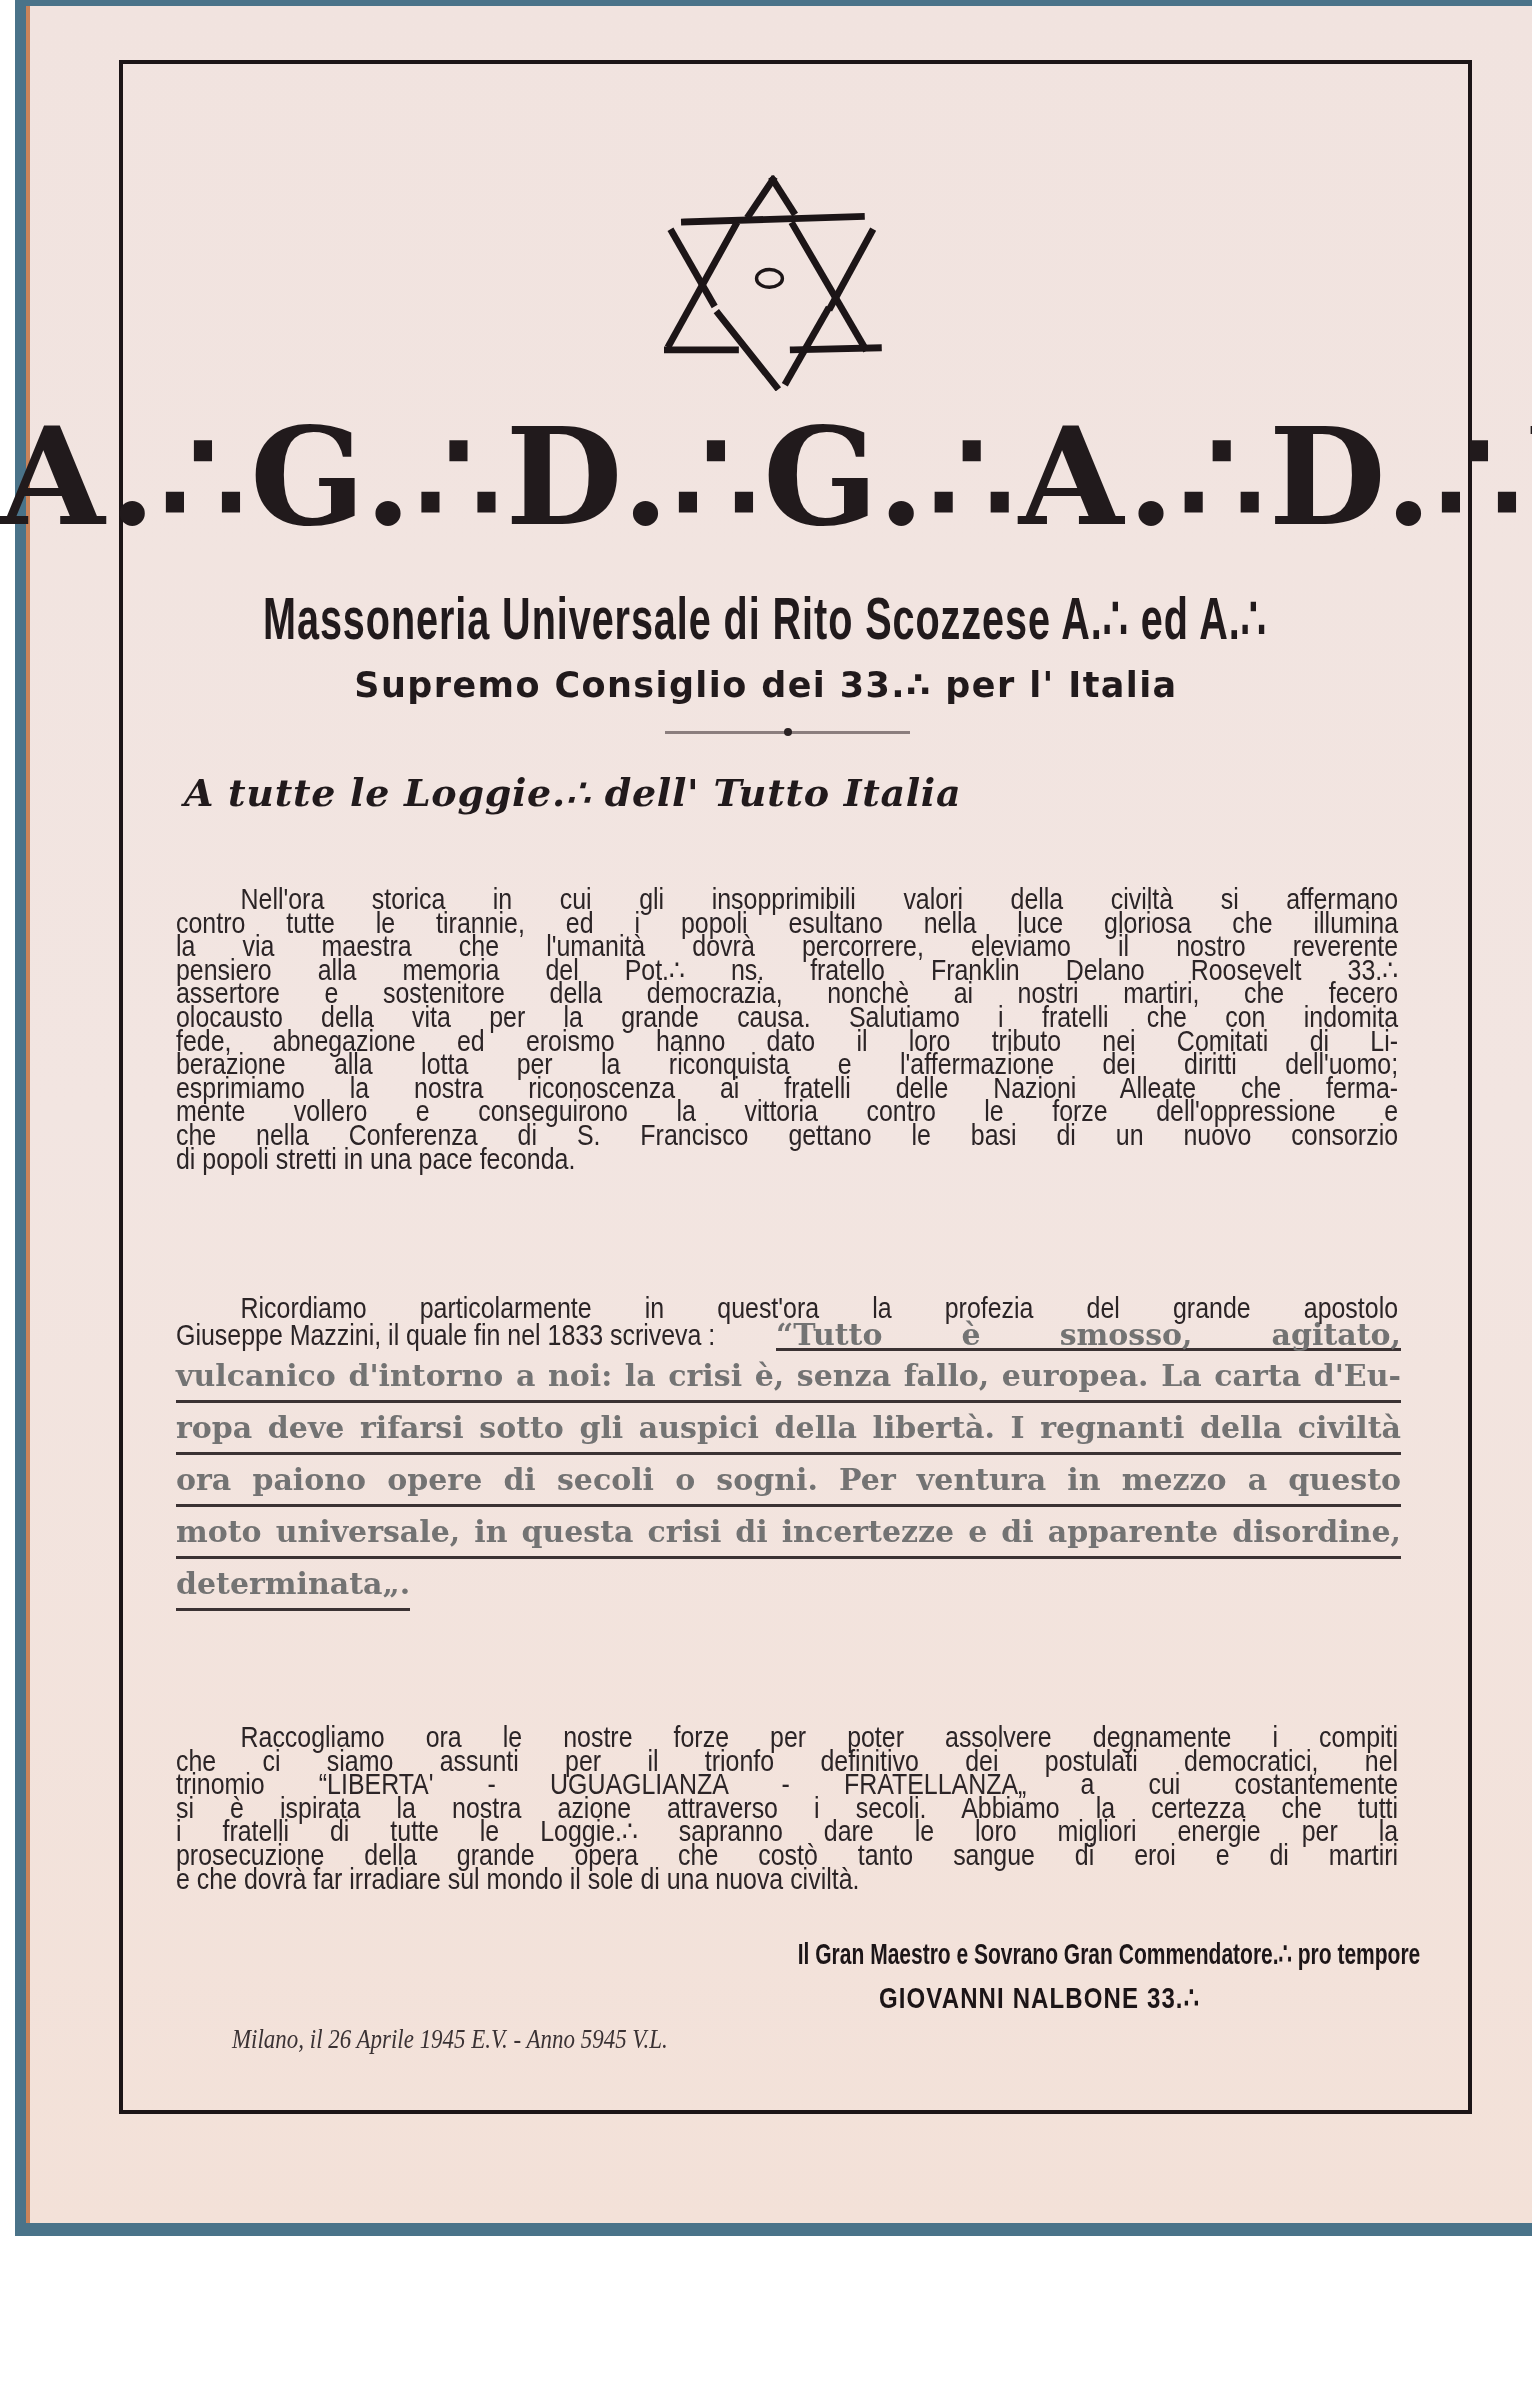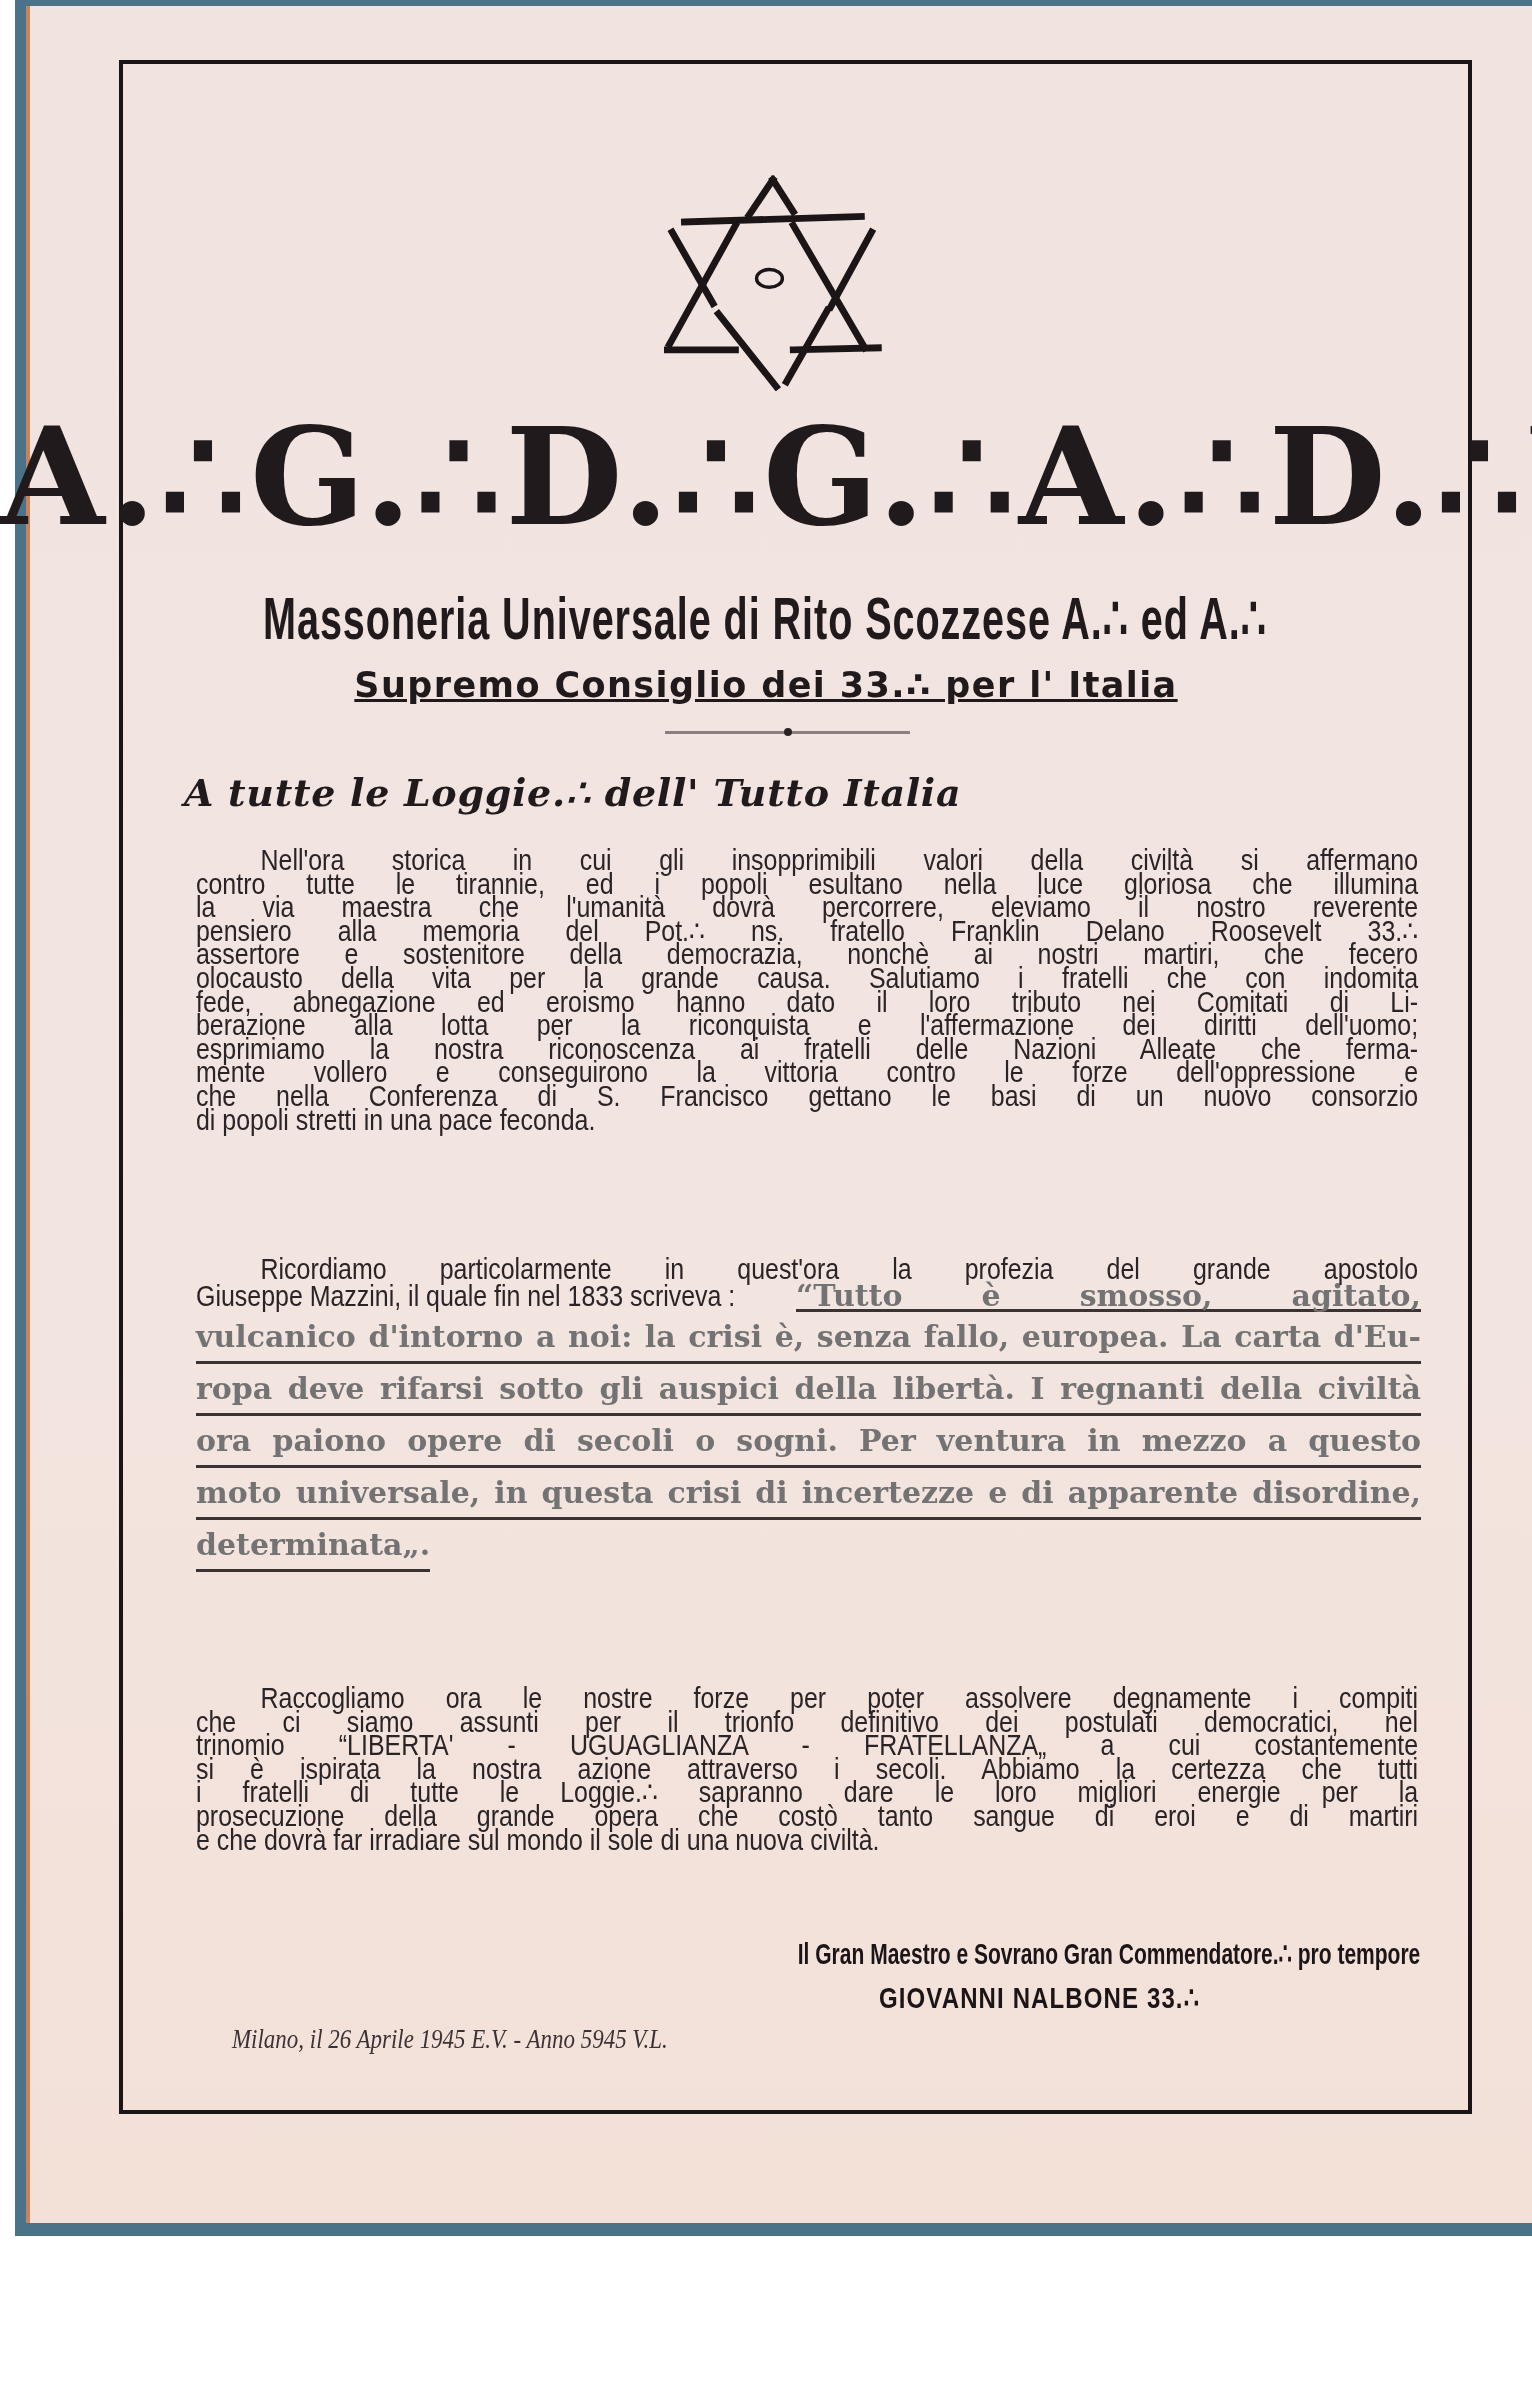--- a/index.html
+++ b/index.html
@@ -30,36 +30,35 @@
   }
   .subtitle {
     position: absolute; left: 0; width: 100%; top: 583px; text-align: center;
     font-family: "Liberation Sans", sans-serif; font-weight: bold; font-size: 60px;
     color: #211a1c; transform: scaleX(0.66); transform-origin: 763px 0; letter-spacing: 1.4px;
   }
   .council {
     position: absolute; left: 0; width: 100%; top: 665px; text-align: center;
     font-family: "DejaVu Sans", sans-serif; font-weight: bold; font-size: 35px; color: #211a1c;
     letter-spacing: 1.4px;
-    text-decoration: underline;
   }
   .sep {
     position: absolute; left: 665px; top: 731px; width: 245px; height: 2.7px;
     background: #8b7e7e;
   }
   .sep-dot { position:absolute; left: 119px; top: -3.4px; width: 8.2px; height: 8.2px; border-radius: 50%; background:#2a2224;}
   .heading {
     position: absolute; left: 184px; top: 770px;
     font-family: "DejaVu Serif", serif; font-weight: bold; font-style: italic; font-size: 38px;
     color: #211a1c; letter-spacing: 0.7px;
   }
   .body {
-    position: absolute; left: 196px; width: 1225px;
+    position: absolute; left: 176px; width: 1225px;
     font-family: "Liberation Sans Narrow", "Liberation Sans", sans-serif; font-size: 29px; line-height: 23.6px;
-    color: #2b2426; text-align: justify;
+    color: #2b2426; text-align: justify; margin-top: 39px;
   }
   .para1 { top: 849px; }
   .para1 .line, .para2 .line, .para3 .line { display:block; text-align: justify; text-align-last: justify; white-space: nowrap; }
   .line { transform: scaleX(0.86); transform-origin: 0 0; width: 116%; }
   .para2 { top: 1258px; }
   .quote-line {
     display: block; font-family: "DejaVu Serif", serif; font-weight: bold; font-size: 30px;
     line-height: 49px; color: #737373; border-bottom: 3.4px solid #3b3233; white-space: nowrap;
     text-align: justify; text-align-last: justify;
   }

